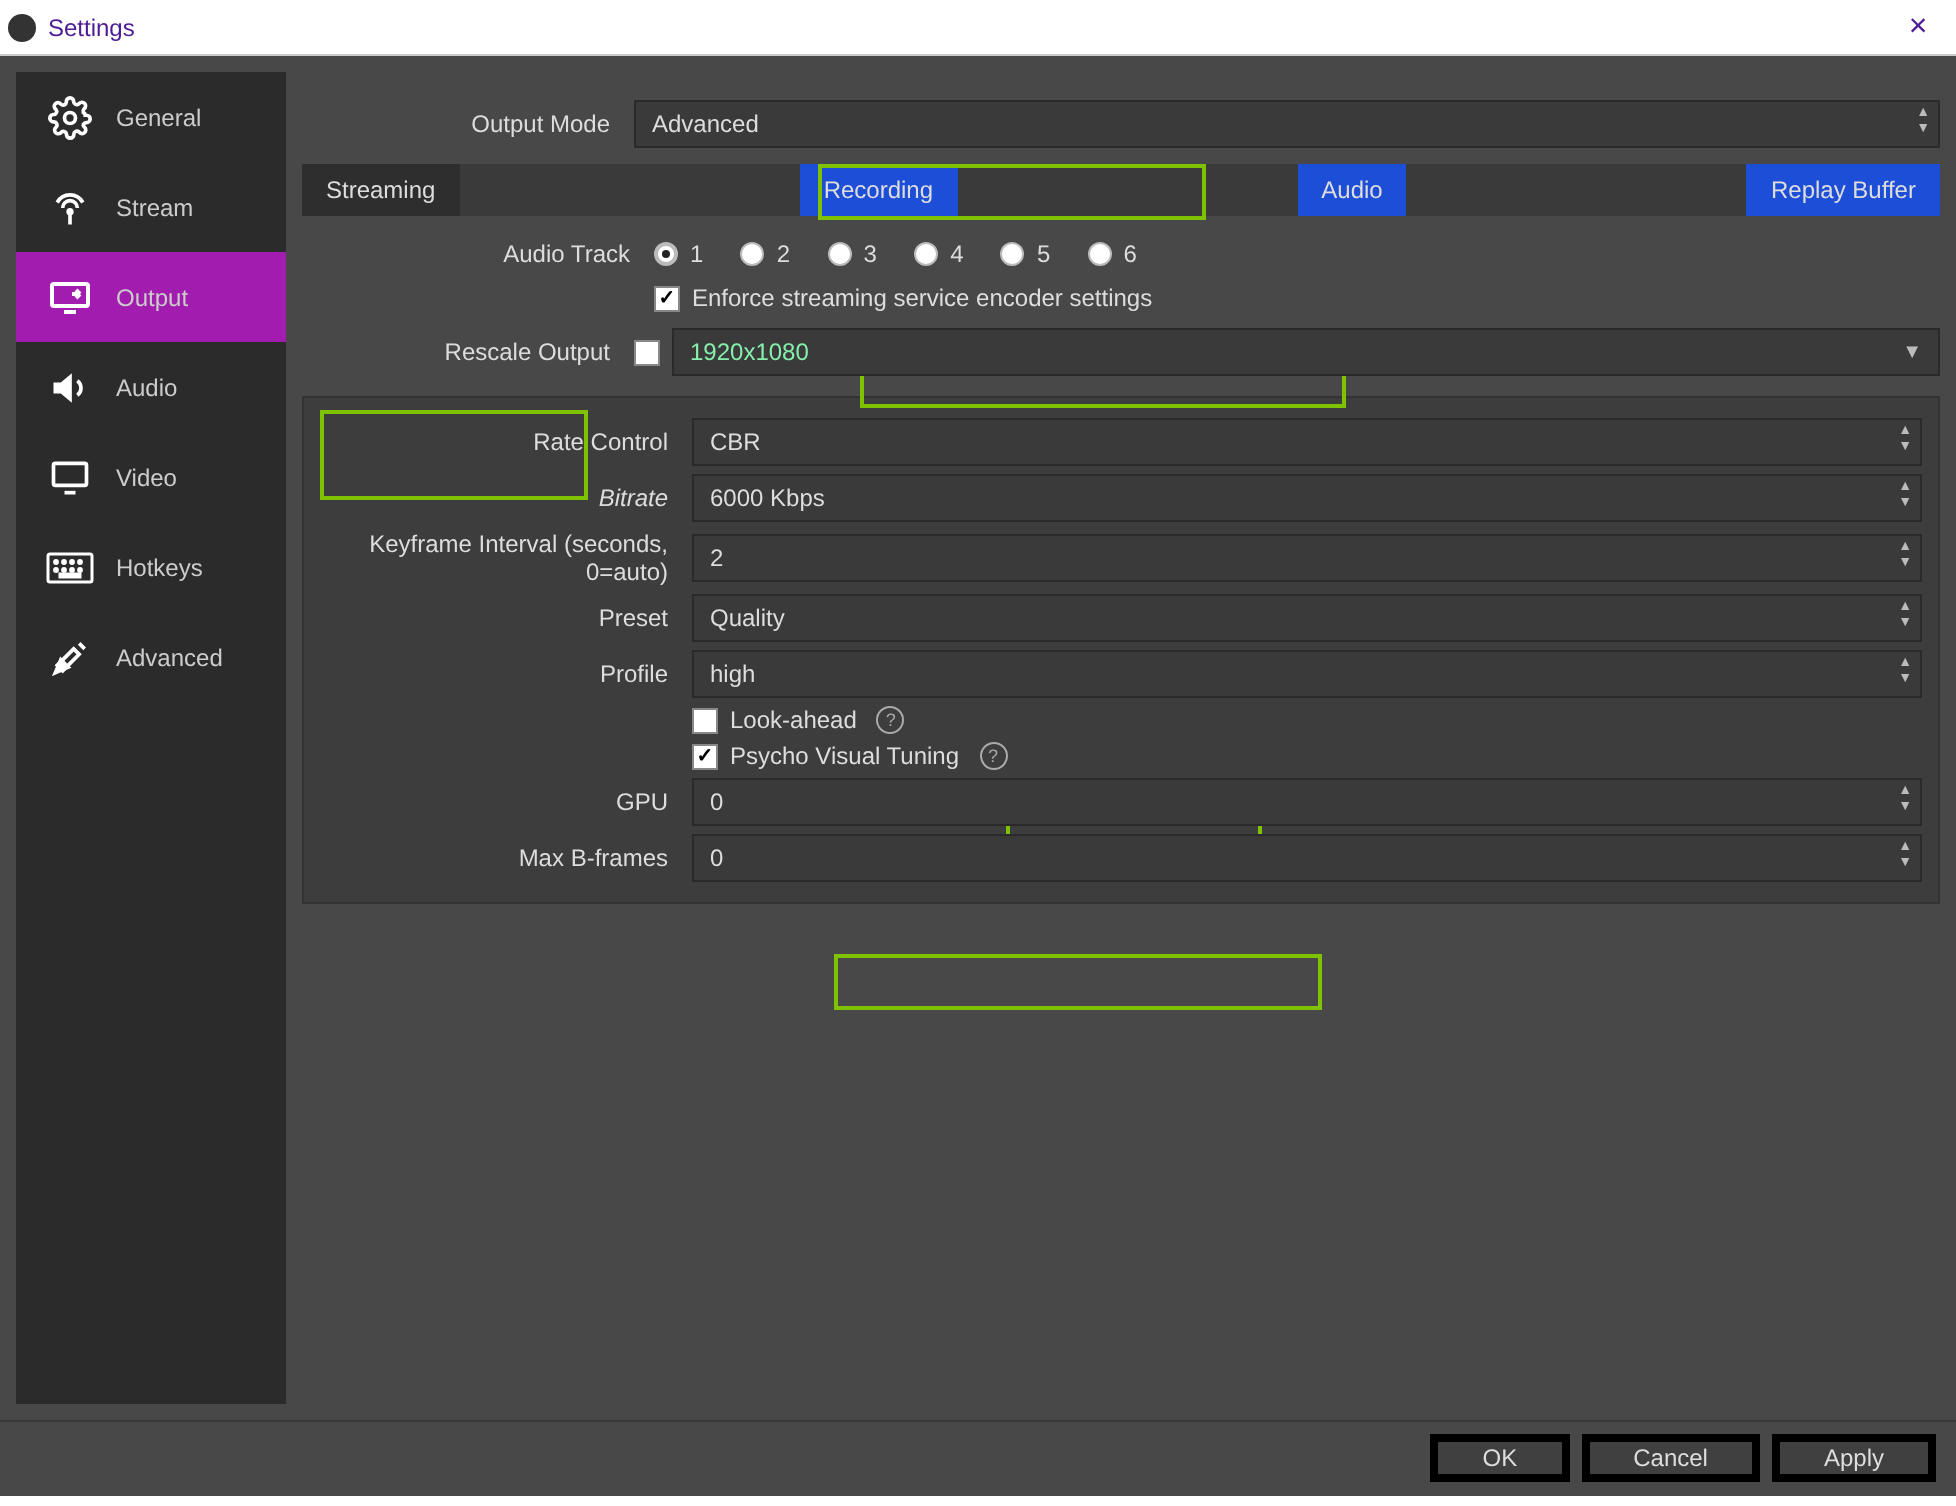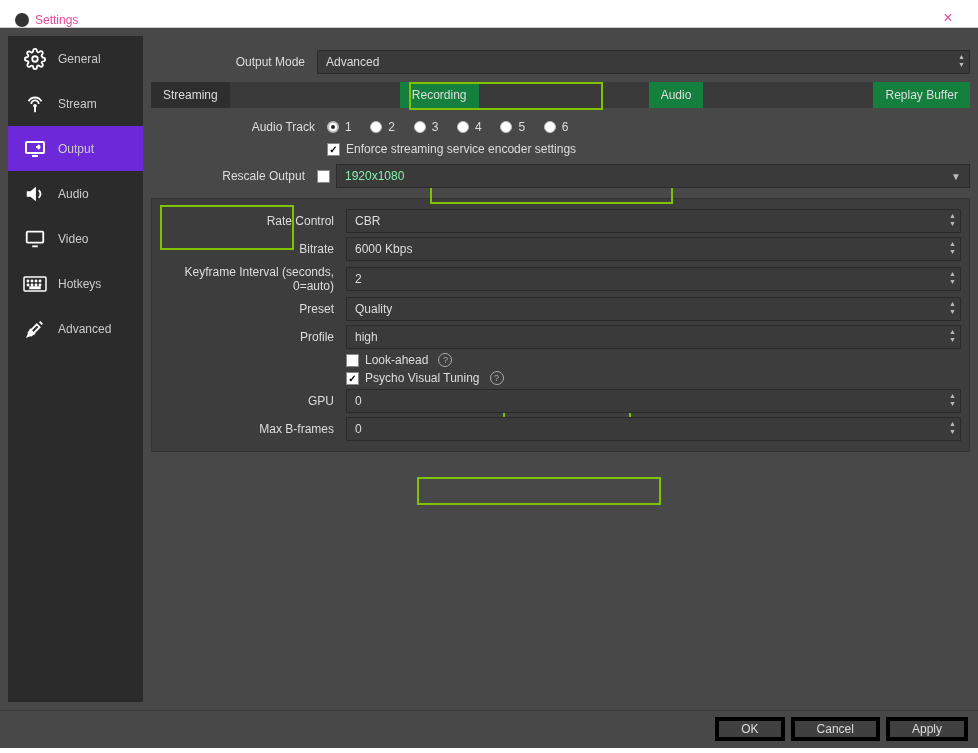--- a/index.html
+++ b/index.html
@@ -9,24 +9,24 @@
   background: #fff;
   width: 978px;
   height: 753px;
   overflow: hidden;
   color: #ddd;
 }
 .titlebar {
   height: 28px;
   background: #fff;
   display: flex;
-  align-items: flex-end;
+  align-items: center;
   justify-content: space-between;
-  padding: 0 15px;
-  color: #ec4899;
+  padding: 0 4px;
+  color: #4c1d95;
   border-bottom: 1px solid #ccc;
 }
 .titlebar .left { display: flex; align-items: center; gap: 6px; }
 .titlebar .obs-icon { width: 14px; height: 14px; border-radius: 50%; background: #333; display:inline-block; }
 .titlebar .close { width: 30px; text-align: center; font-size: 16px; }
 .workspace {
   height: 682px;
   background: #484848;
   display: flex;
   padding: 8px;
@@ -38,21 +38,21 @@
 }
 .side-item {
   height: 45px;
   display: flex;
   align-items: center;
   gap: 10px;
   padding-left: 14px;
   color: #ccc;
   cursor: pointer;
 }
-.side-item.active { background: #6d28d9; }
+.side-item.active { background: #a21caf; }
 .side-item .icon { width: 26px; height: 22px; display:flex; align-items:center; justify-content:center; color:#fff; }
 .hl1 { position:absolute; left:9px; top:169px; width:134px; height:45px; border:2px solid #7fc300; pointer-events:none; }
 .hl-mode { position:absolute; left:258px; top:46px; width:194px; height:28px; border:2px solid #7fc300; pointer-events:none; }
 .hl-enc { position:absolute; left:279px; top:142px; width:243px; height:26px; border:2px solid #7fc300; pointer-events:none; }
 .hl-la { position:absolute; left:352px; top:366px; width:128px; height:26px; border:2px solid #7fc300; pointer-events:none; }
 .hl-mbf { position:absolute; left:266px; top:441px; width:244px; height:28px; border:2px solid #7fc300; pointer-events:none; }
 .content {
   flex: 1;
   position: relative;
   display: flex;
@@ -70,21 +70,21 @@
   flex:1;
   position:relative;
 }
 .select .updown {
   position:absolute; right:4px; top:2px;
   display:flex; flex-direction:column; gap:0;
   font-size:7px; color:#bbb; line-height:8px;
 }
 .select .chev { position:absolute; right:8px; top:6px; font-size:10px; color:#bbb;}
 .tabs { display:flex; gap:14px; background:#3a3a3a;justify-content:space-between; }
-.tab { padding:6px 12px; background:#15803d; color:#ddd; cursor:pointer; font-size:12px; height:26px; display:flex; align-items:center;}
+.tab { padding:6px 12px; background:#1d4ed8; color:#ddd; cursor:pointer; font-size:12px; height:26px; display:flex; align-items:center;}
 .tab.active { background:#2e2e2e; }
 .panel { border:1px solid #333; background:#3d3d3d; padding:10px 8px; display:flex; flex-direction:column; gap:4px; margin-top:2px;}
 .checkbox { width:13px; height:13px; border:1px solid #888; background:#fff; display:inline-flex; align-items:center; justify-content:center; color:#000; font-size:10px; }
 .checkbox.checked::after{content:"✓"; font-weight:bold;}
 .radio { width:12px; height:12px; border-radius:50%; border:1px solid #bbb; display:inline-block; position:relative;}
 .radio.sel { background:#fff;}
 .radio.sel::after{content:""; position:absolute; left:2px; top:2px; width:4px; height:4px; border-radius:50%; background:#222;}
 .radio:not(.sel){background:#fff;}
 .dim { color:#86efac; }
 .bottom {
@@ -233,21 +233,21 @@
 
     <div class="panel">
       <div class="row">
         <div class="label" style="width:180px;">Rate Control</div>
         <div class="select">
             <span>CBR</span>
             <span class="updown">▲<br>▼</span>
           </div>
       </div>
       <div class="row">
-        <div class="label" style="width:180px;">Bitrate</div>
+        <div class="label" style="width:180px;font-style:italic;">Bitrate</div>
         <div class="select">
             <span>6000 Kbps</span>
             <span class="updown">▲<br>▼</span>
           </div>
       </div>
       <div class="row">
         <div class="label" style="width:180px;">Keyframe Interval (seconds, 0=auto)</div>
         <div class="select">
             <span>2</span>
             <span class="updown">▲<br>▼</span>

